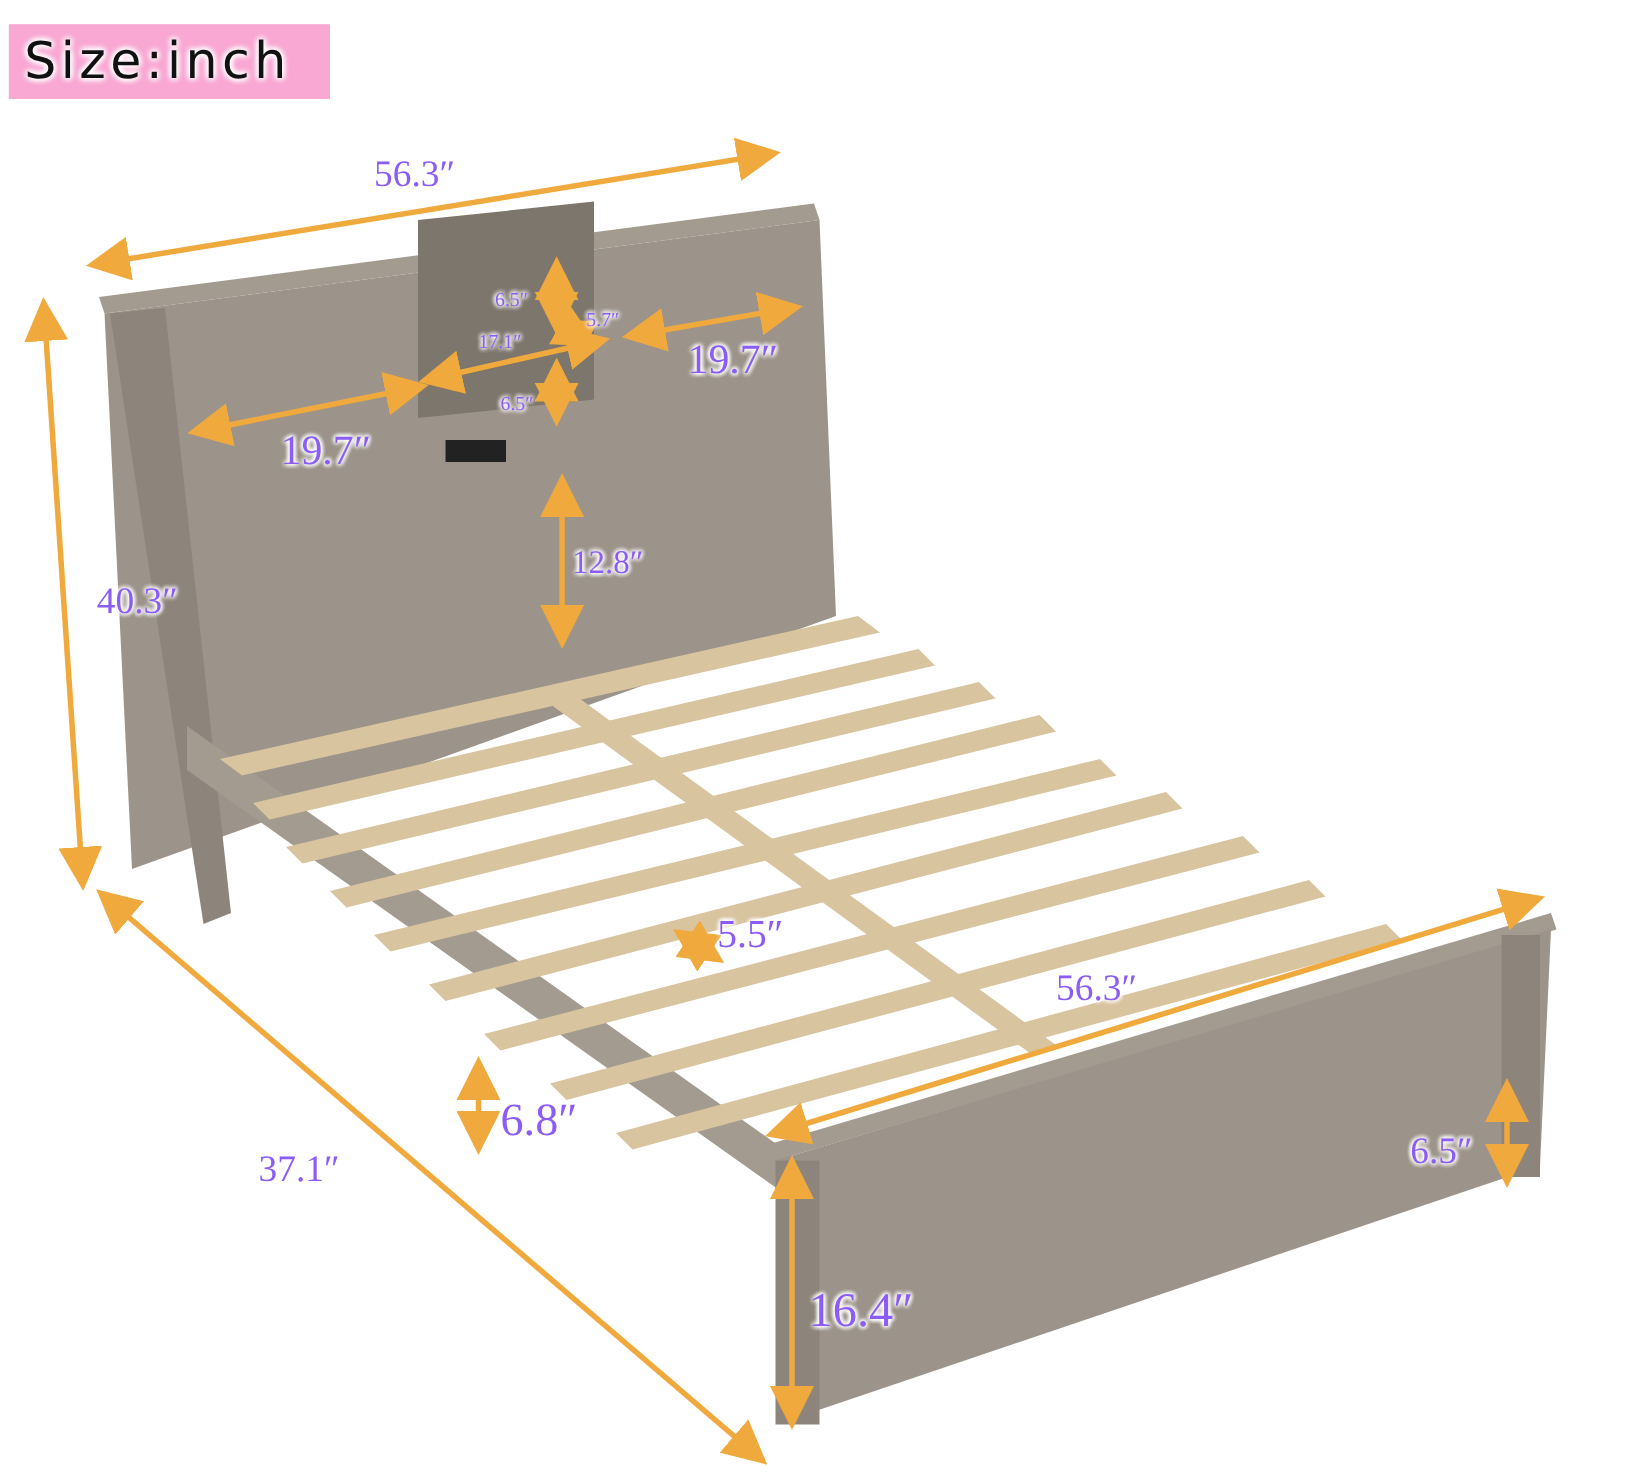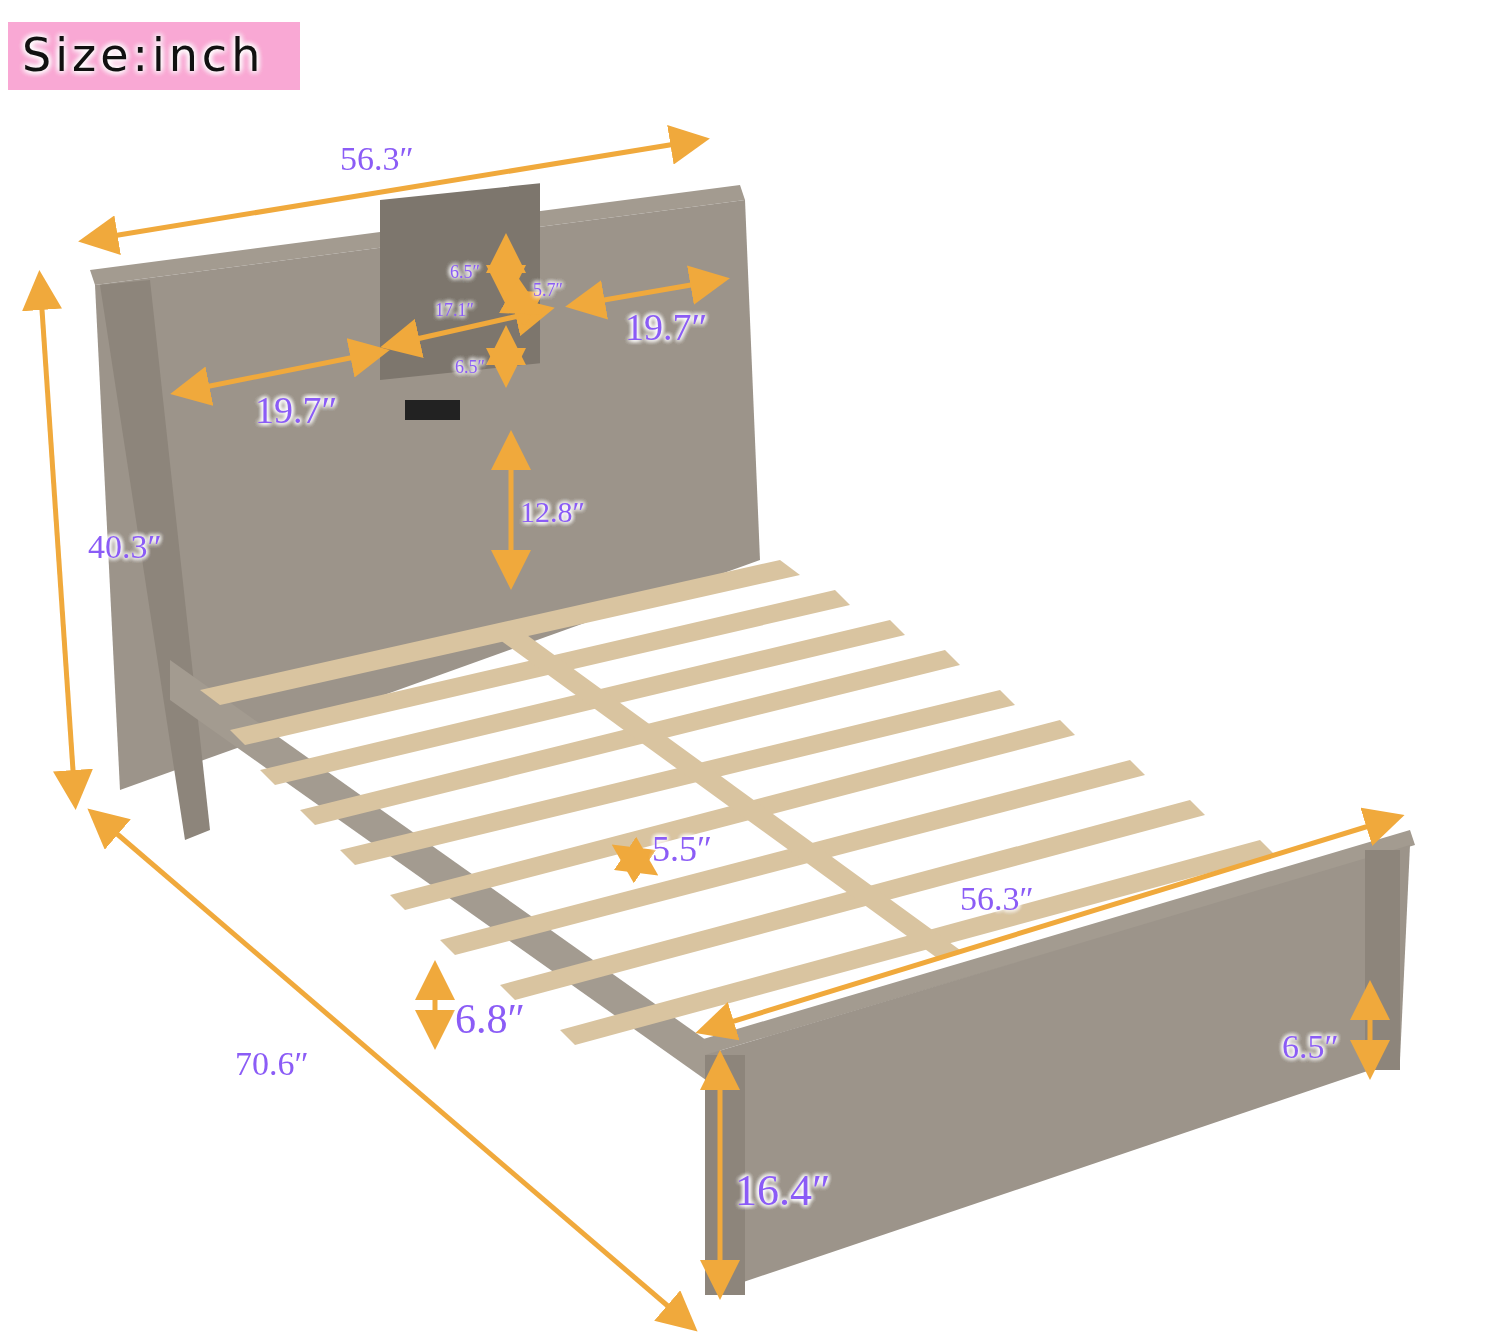--- a/index.html
+++ b/index.html
@@ -69,21 +69,21 @@
     <line x1="620" y1="850" x2="650" y2="870" marker-start="url(#ah)" marker-end="url(#ah)"></line>
     <line x1="705" y1="1030" x2="1395" y2="818" marker-start="url(#ah)" marker-end="url(#ah)"></line>
     <line x1="435" y1="970" x2="435" y2="1040" marker-start="url(#ah)" marker-end="url(#ah)"></line>
     <line x1="1370" y1="990" x2="1370" y2="1070" marker-start="url(#ah)" marker-end="url(#ah)"></line>
     <line x1="720" y1="1060" x2="720" y2="1290" marker-start="url(#ah)" marker-end="url(#ah)"></line>
   </g>
 </svg>
 
 <div class="lbl" style="left:340px;top:140px;font-size:34px;">56.3″</div>
 <div class="lbl" style="left:88px;top:528px;font-size:34px;">40.3″</div>
-<div class="lbl" style="left:235px;top:1045px;font-size:34px;">70.6″</div>
+<div class="lbl" style="left:235px;top:1045px;font-size:34px;">37.1″</div>
 <div class="lbl" style="left:450px;top:262px;font-size:18px;">6.5″</div>
 <div class="lbl" style="left:533px;top:280px;font-size:18px;">5.7″</div>
 <div class="lbl" style="left:435px;top:300px;font-size:18px;">17.1″</div>
 <div class="lbl" style="left:455px;top:357px;font-size:18px;">6.5″</div>
 <div class="lbl" style="left:255px;top:388px;font-size:38px;">19.7″</div>
 <div class="lbl" style="left:625px;top:305px;font-size:38px;">19.7″</div>
 <div class="lbl" style="left:520px;top:495px;font-size:30px;">12.8″</div>
 <div class="lbl" style="left:652px;top:828px;font-size:36px;text-align:center;">5.5″</div>
 <div class="lbl" style="left:960px;top:880px;font-size:34px;">56.3″</div>
 <div class="lbl" style="left:455px;top:995px;font-size:42px;">6.8″</div>

